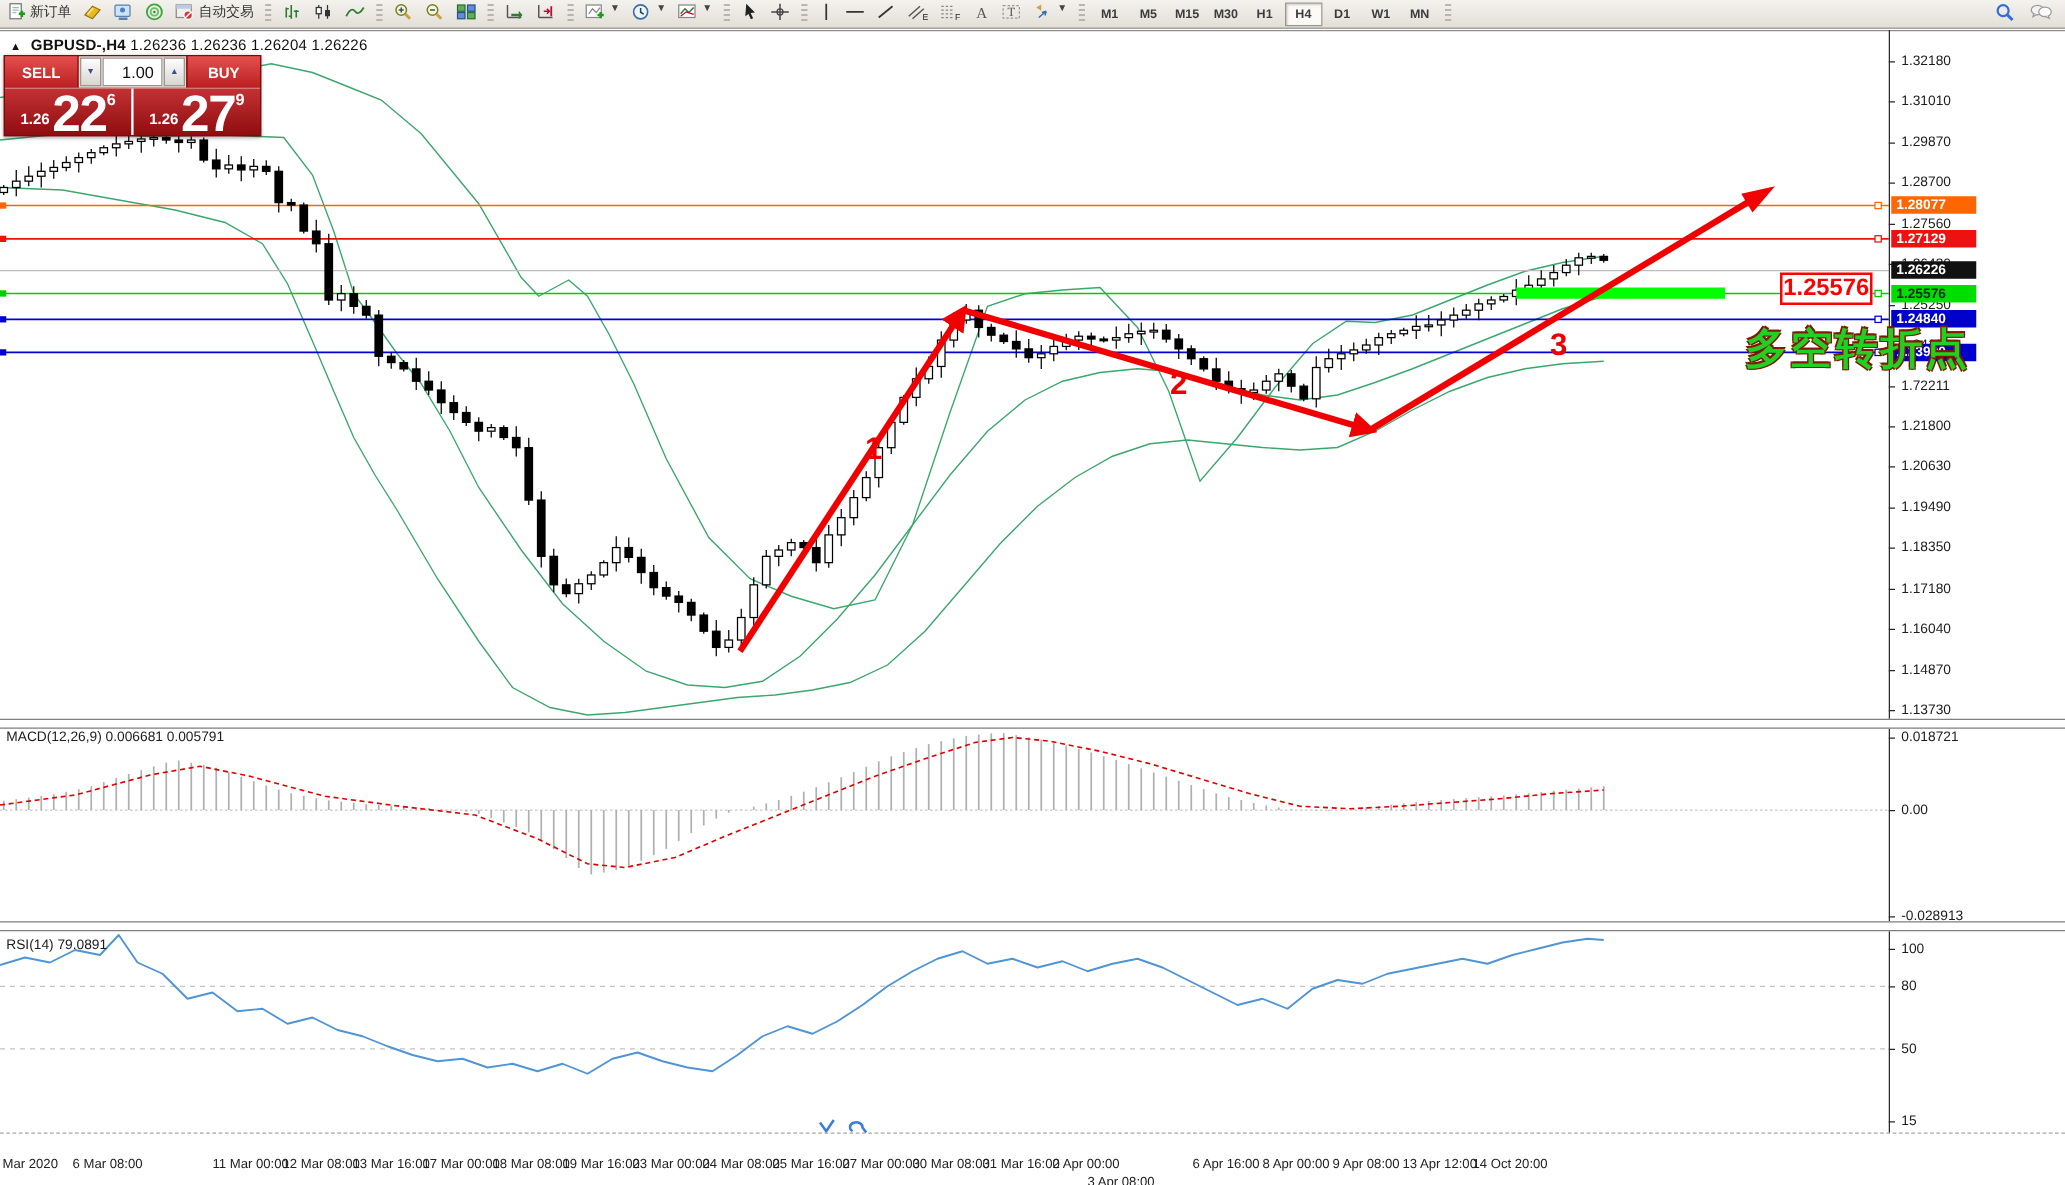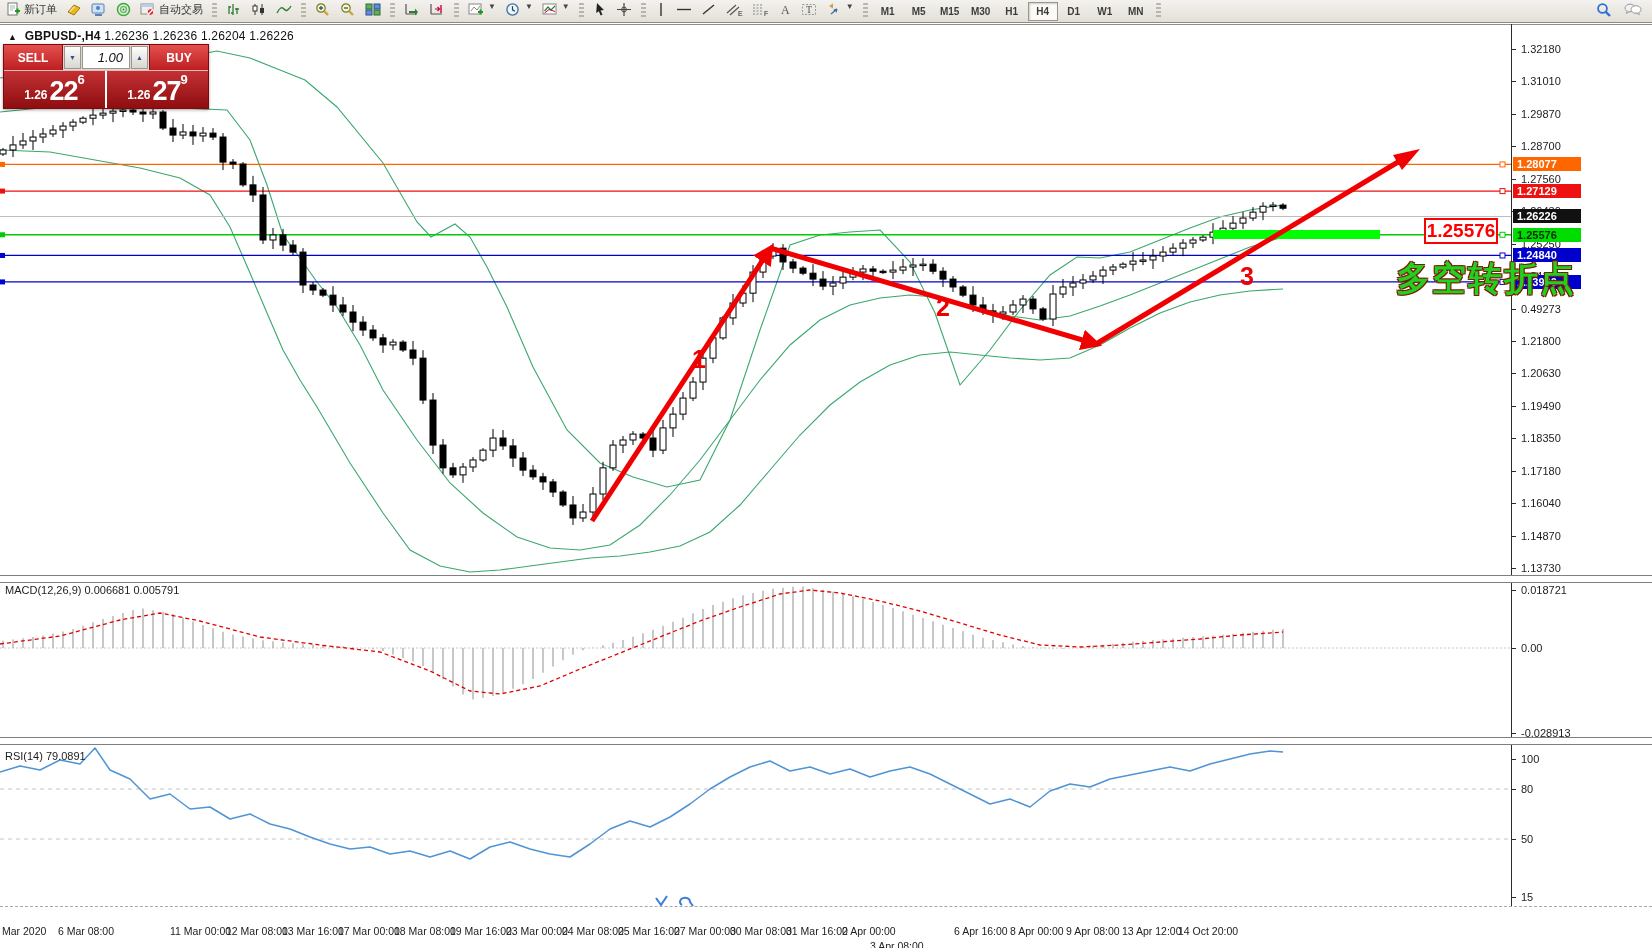--- a/index.html
+++ b/index.html
@@ -27,26 +27,26 @@
   #ohlc b{font-weight:bold;}
   
   #trade-panel{position:absolute;left:3px;top:44px;width:204px;height:63px;background:#a50f12;border:1px solid #7c0a0c;
     box-shadow:0 1px 3px rgba(0,0,0,.35);z-index:25;font-family:"Liberation Sans",sans-serif;}
   #tp-row1{display:flex;height:25px;}
   .tp-btn{width:58px;display:flex;align-items:center;justify-content:center;color:#fff;font-size:12px;font-weight:bold;
     background:linear-gradient(#e4504e,#bc1f21);border-right:1px solid #8e0d0f;}
   #tp-buy{border-right:none;border-left:1px solid #8e0d0f;}
   #tp-spin{flex:1;display:flex;align-items:stretch;background:#dcd9d4;padding:1px;gap:1px;}
   .spin-btn{width:15px;background:linear-gradient(#fdfdfd,#d9d6d0);border:1px solid #9a9790;display:flex;align-items:center;justify-content:center;font-size:7px;color:#35528c;}
-  #tp-vol{flex:1;background:#fff;border:1px solid #9a9790;display:flex;align-items:center;justify-content:flex-end;padding-right:6px;font-size:13px;color:#111;font-style:italic;}
+  #tp-vol{flex:1;background:#fff;border:1px solid #9a9790;display:flex;align-items:center;justify-content:flex-end;padding-right:6px;font-size:13px;color:#111;}
   #tp-row2{display:flex;height:37px;border-top:1px solid #e9b9b9;}
   .tp-price{width:101px;display:flex;align-items:flex-end;justify-content:center;color:#fff;padding-bottom:3px;
     background:linear-gradient(#c33134,#8f0d10);}
   .tp-price .small{font-size:12px;font-weight:bold;margin-right:2px;line-height:20px;}
-  .tp-price .big{font-size:27px;font-weight:bold;line-height:28px;letter-spacing:-1px;}
+  .tp-price .big{font-size:41px;font-weight:bold;line-height:28px;letter-spacing:-1px;}
   .tp-price .sup{font-size:13px;font-weight:bold;align-self:flex-start;margin-top:1px;}
   #tp-sell-price{border-right:2px solid #fff;}
   
   .tick-label{position:absolute;left:1521px;font-size:11px;color:#1c1c1c;z-index:10;}
   .tick-dash{position:absolute;left:1511px;width:5px;height:1px;background:#2b2b2b;z-index:10;}
   .price-badge{position:absolute;left:1513px;width:64px;height:14px;line-height:14px;font-size:11px;font-weight:bold;
     text-align:left;padding-left:4px;z-index:12;}
   
   #price-box{position:absolute;left:1424px;top:218px;width:70px;height:22px;border:2px solid #ff0000;background:#fff;
     color:#ff0000;font-size:19px;font-weight:bold;display:flex;align-items:center;justify-content:center;z-index:22;}
@@ -858,21 +858,21 @@
       <div class="tick-label" style="top: 140px;">1.28700</div>
       <div class="tick-dash" style="top: 179px;"></div>
       <div class="tick-label" style="top: 173px;">1.27560</div>
       <div class="tick-dash" style="top: 211px;"></div>
       <div class="tick-label" style="top: 205px;">1.26430</div>
       <div class="tick-dash" style="top: 244px;"></div>
       <div class="tick-label" style="top: 238px;">1.25250</div>
       <div class="tick-dash" style="top: 276px;"></div>
       <div class="tick-label" style="top: 270px;">1.24110</div>
       <div class="tick-dash" style="top: 309px;"></div>
-      <div class="tick-label" style="top: 303px;">0.49273</div>
+      <div class="tick-label" style="top: 303px;">1.72211</div>
       <div class="tick-dash" style="top: 341px;"></div>
       <div class="tick-label" style="top: 335px;">1.21800</div>
       <div class="tick-dash" style="top: 373px;"></div>
       <div class="tick-label" style="top: 367px;">1.20630</div>
       <div class="tick-dash" style="top: 406px;"></div>
       <div class="tick-label" style="top: 400px;">1.19490</div>
       <div class="tick-dash" style="top: 438px;"></div>
       <div class="tick-label" style="top: 432px;">1.18350</div>
       <div class="tick-dash" style="top: 471px;"></div>
       <div class="tick-label" style="top: 465px;">1.17180</div>

